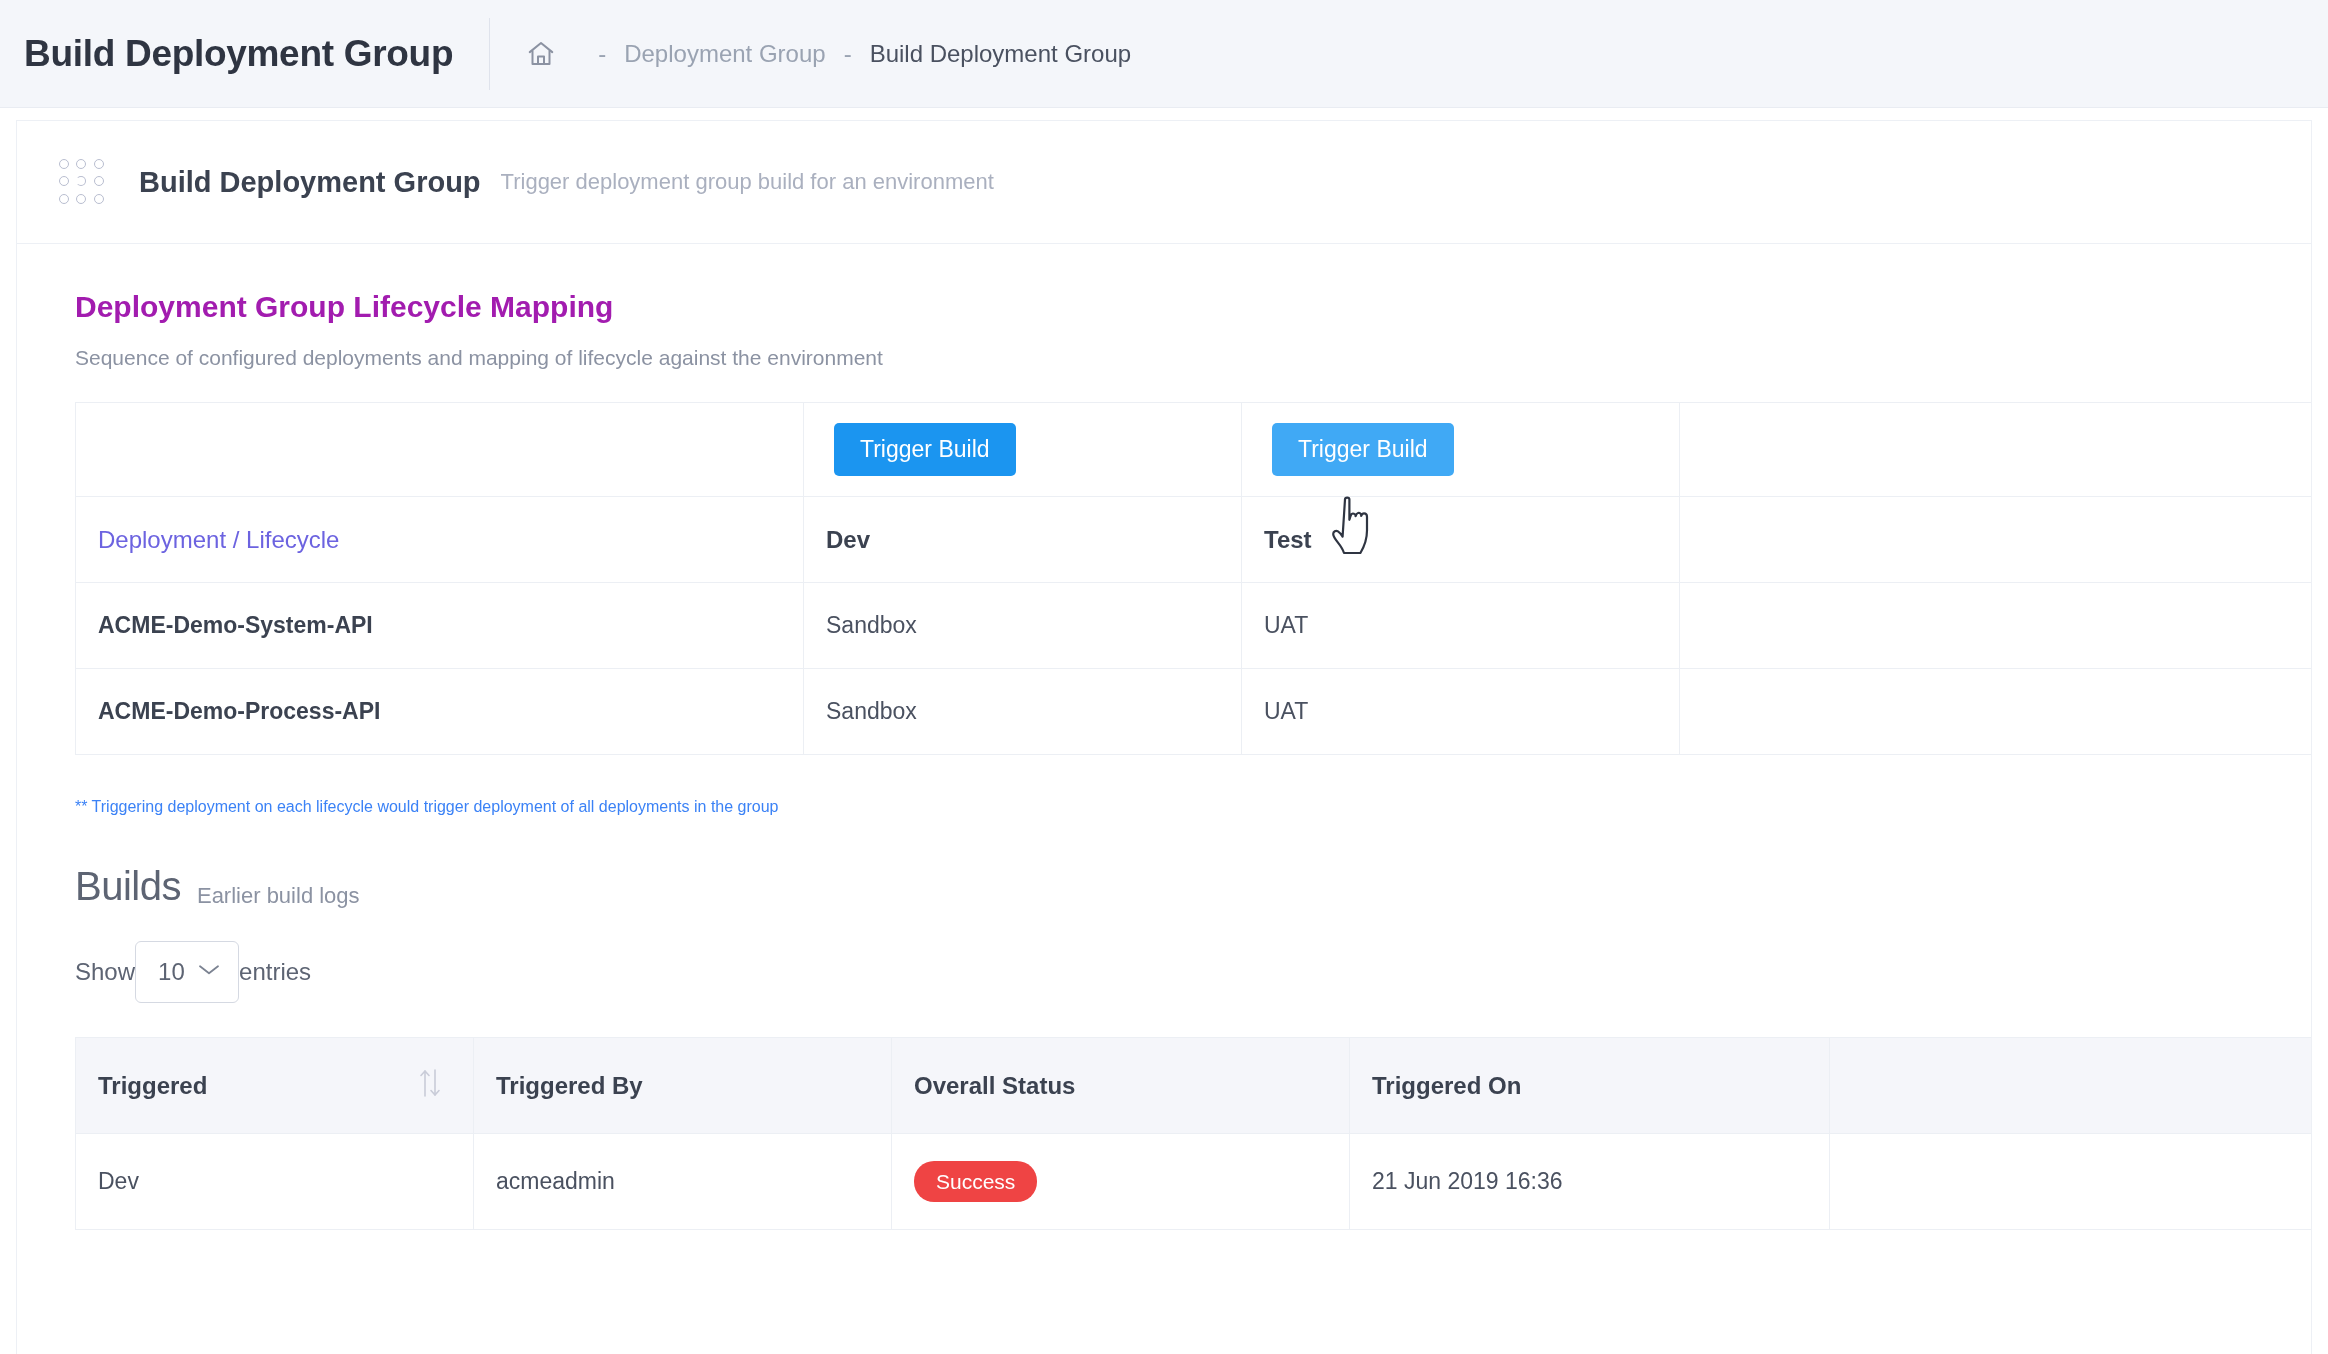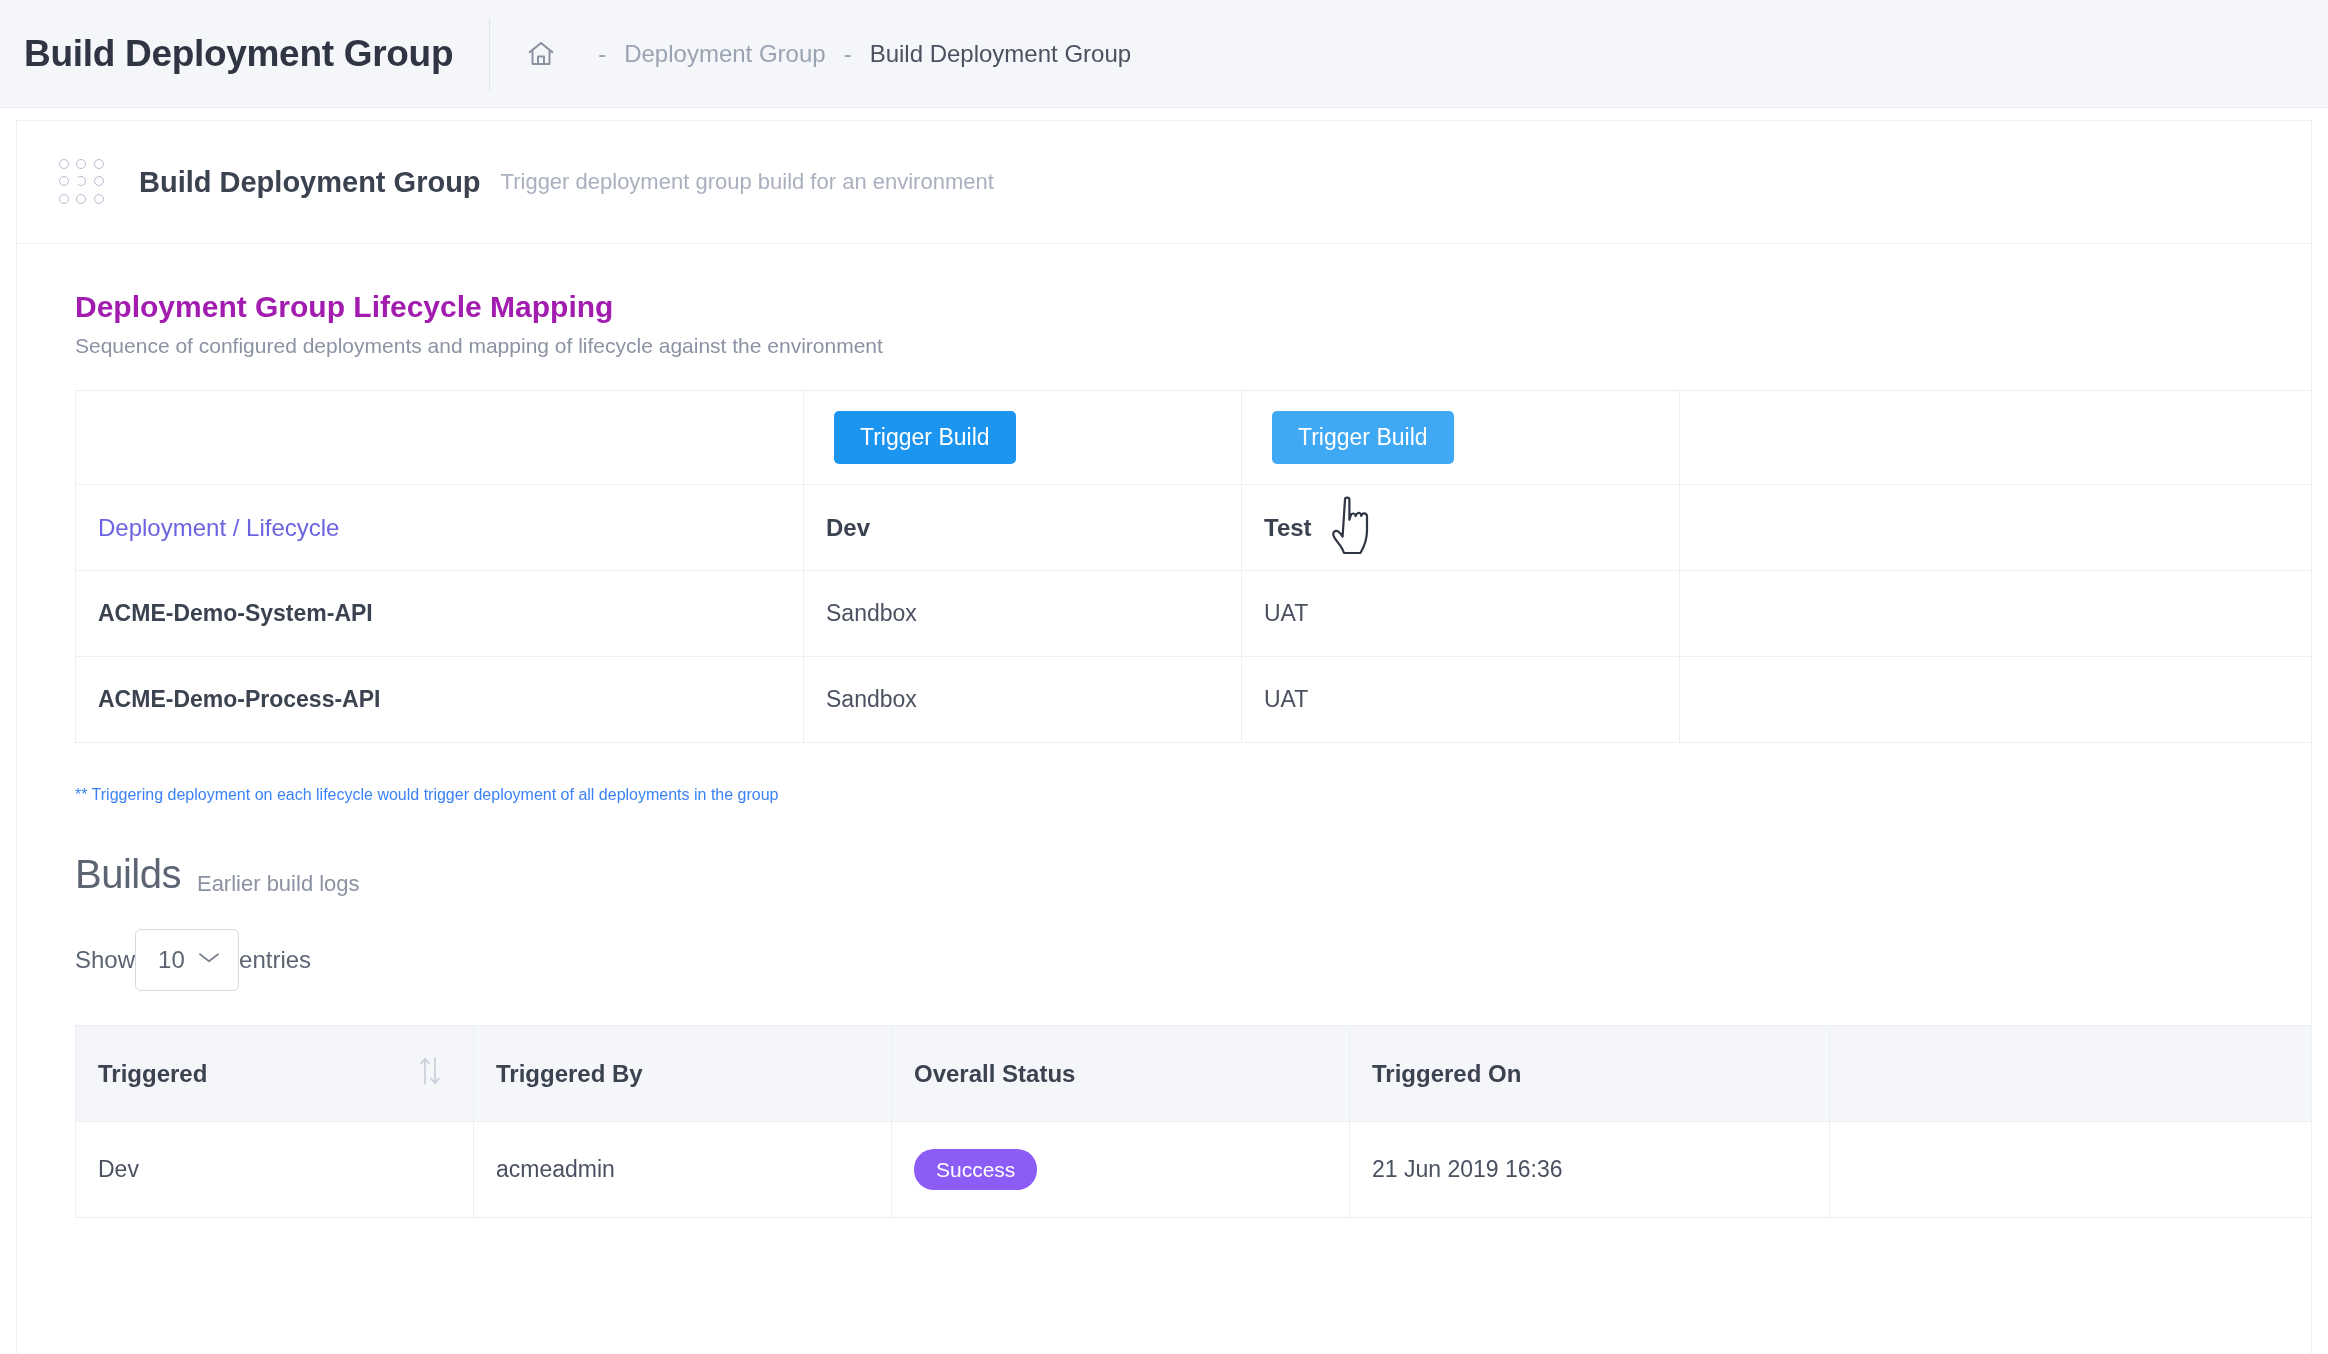--- a/index.html
+++ b/index.html
@@ -116,21 +116,21 @@
   .section-title {
     font-size: 30px;
     font-weight: bold;
     color: #a21caf;
     padding-left: 58px;
   }
   .section-sub {
     font-size: 21px;
     color: #8b92a2;
     padding-left: 58px;
-    margin-top: 10px;
+    margin-top: 22px;
   }
 
   
   .map-wrap { margin-top: 32px; padding-left: 58px; overflow: hidden; }
   table.map {
     border-collapse: collapse;
     table-layout: fixed;
     width: 2460px;
     border: 1px solid #eceff4;
   }
@@ -270,21 +270,21 @@
   .bcol-status   { width: 458px; }
   .bcol-on       { width: 480px; }
   .sort-icon {
     position: absolute;
     right: 28px;
     top: 50%;
     transform: translateY(-50%);
   }
   .badge {
     display: inline-block;
-    background: #8b5cf6;
+    background: #ef4444;
     color: #ffffff;
     font-size: 21px;
     border-radius: 20px;
     padding: 9px 22px;
     line-height: 1.1;
   }
 
   
   .cursor {
     position: absolute;

